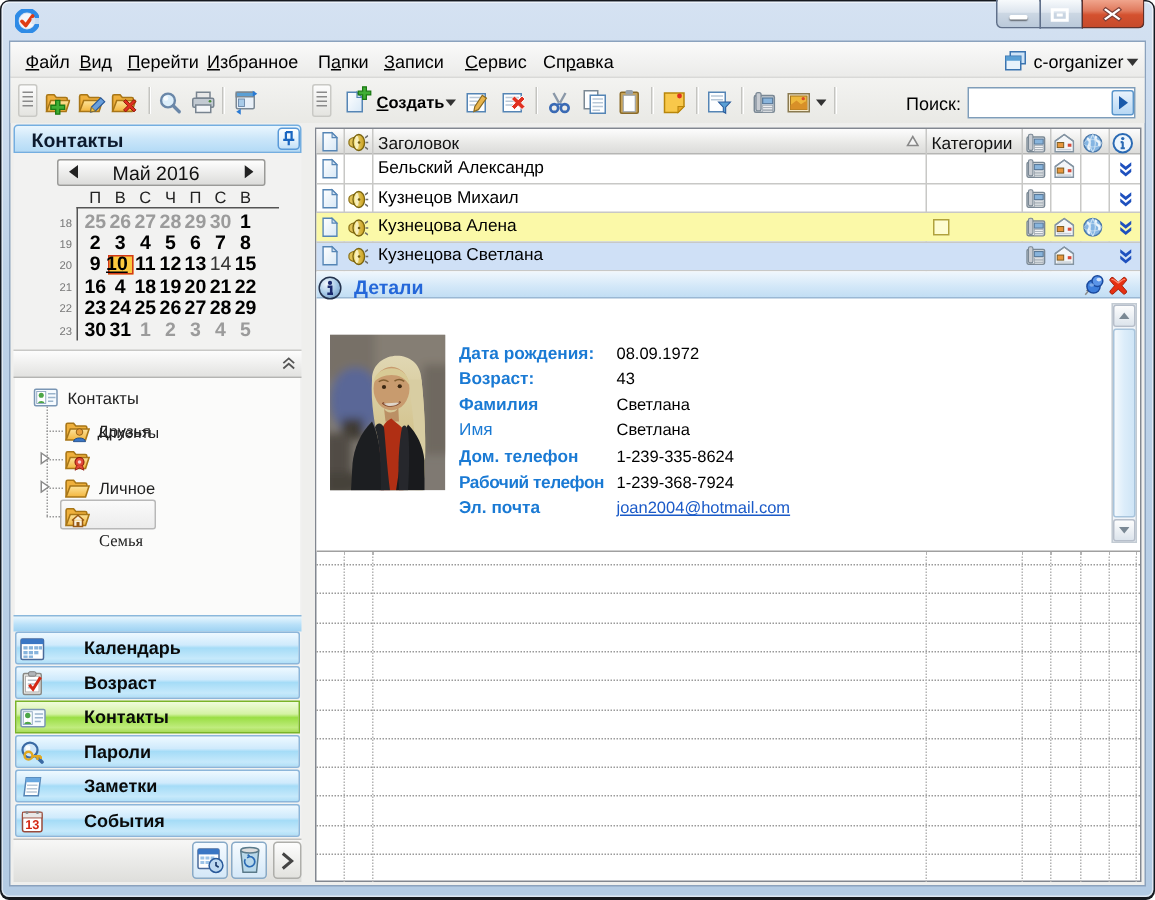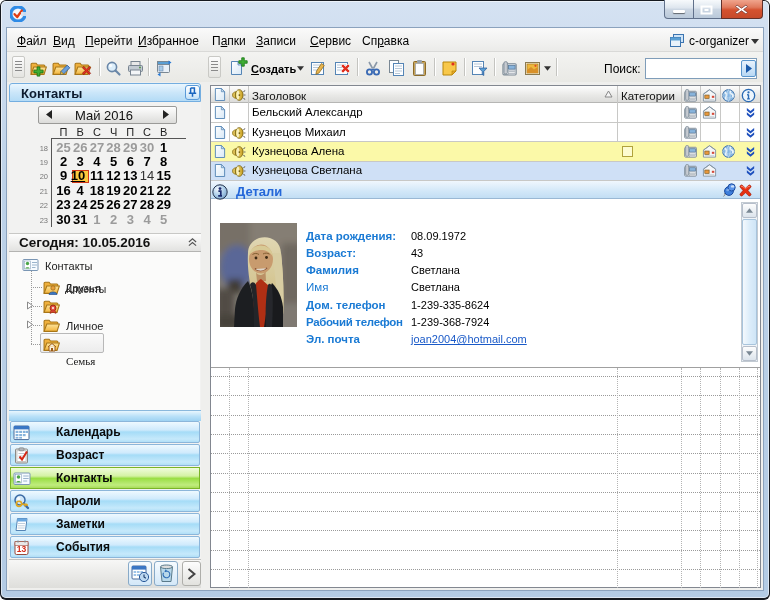--- a/index.html
+++ b/index.html
@@ -314,21 +314,20 @@
  <div class="tx" style="left:154.2px;top:198.1px;width:19px;text-align:center;font-size:13px;line-height:14.4px;color:#000;font-weight:bold;">29</div>
  <div class="tx" style="left:54.0px;top:212.5px;width:19px;text-align:center;font-size:13px;line-height:14.4px;color:#000;font-weight:bold;">30</div>
  <div class="tx" style="left:70.7px;top:212.5px;width:19px;text-align:center;font-size:13px;line-height:14.4px;color:#000;font-weight:bold;">31</div>
  <div class="tx" style="left:87.4px;top:212.5px;width:19px;text-align:center;font-size:13px;line-height:14.4px;color:#9b9b9b;font-weight:bold;">1</div>
  <div class="tx" style="left:104.1px;top:212.5px;width:19px;text-align:center;font-size:13px;line-height:14.4px;color:#9b9b9b;font-weight:bold;">2</div>
  <div class="tx" style="left:120.8px;top:212.5px;width:19px;text-align:center;font-size:13px;line-height:14.4px;color:#9b9b9b;font-weight:bold;">3</div>
  <div class="tx" style="left:137.5px;top:212.5px;width:19px;text-align:center;font-size:13px;line-height:14.4px;color:#9b9b9b;font-weight:bold;">4</div>
  <div class="tx" style="left:154.2px;top:212.5px;width:19px;text-align:center;font-size:13px;line-height:14.4px;color:#9b9b9b;font-weight:bold;">5</div>
 
  <div class="a" style="left:9px;top:233px;width:192px;height:19px;background:linear-gradient(#fdfdfd,#e2e2e0);border-top:1px solid #c8c8c6;border-bottom:1px solid #b4b4b2;box-sizing:border-box;"></div>
- <div class="tx" style="left:19px;top:235px;font-weight:bold;font-size:13.5px;color:#111;">Сегодня: 10.05.2016</div>
  <svg class="a" style="left:188px;top:238px" width="9" height="9" viewBox="0 0 10 10">
       <path d="M1 4.5 L5 1 L9 4.5 M1 8.5 L5 5 L9 8.5" fill="none" stroke="#555" stroke-width="1.3"></path>
     </svg>
 
  <div class="a" style="left:10px;top:252px;width:190px;height:158px;background:#fbfbfa;"></div>
  <div class="a" style="left:31px;top:268px;width:1px;height:76px;border-left:1px dotted #9a9a9a;"></div>
  <div class="a" style="left:31px;top:287px;width:11px;height:1px;border-top:1px dotted #9a9a9a;"></div>
  <div class="a" style="left:31px;top:306px;width:11px;height:1px;border-top:1px dotted #9a9a9a;"></div>
  <div class="a" style="left:31px;top:325px;width:11px;height:1px;border-top:1px dotted #9a9a9a;"></div>
  <div class="a" style="left:31px;top:344px;width:11px;height:1px;border-top:1px dotted #9a9a9a;"></div>

